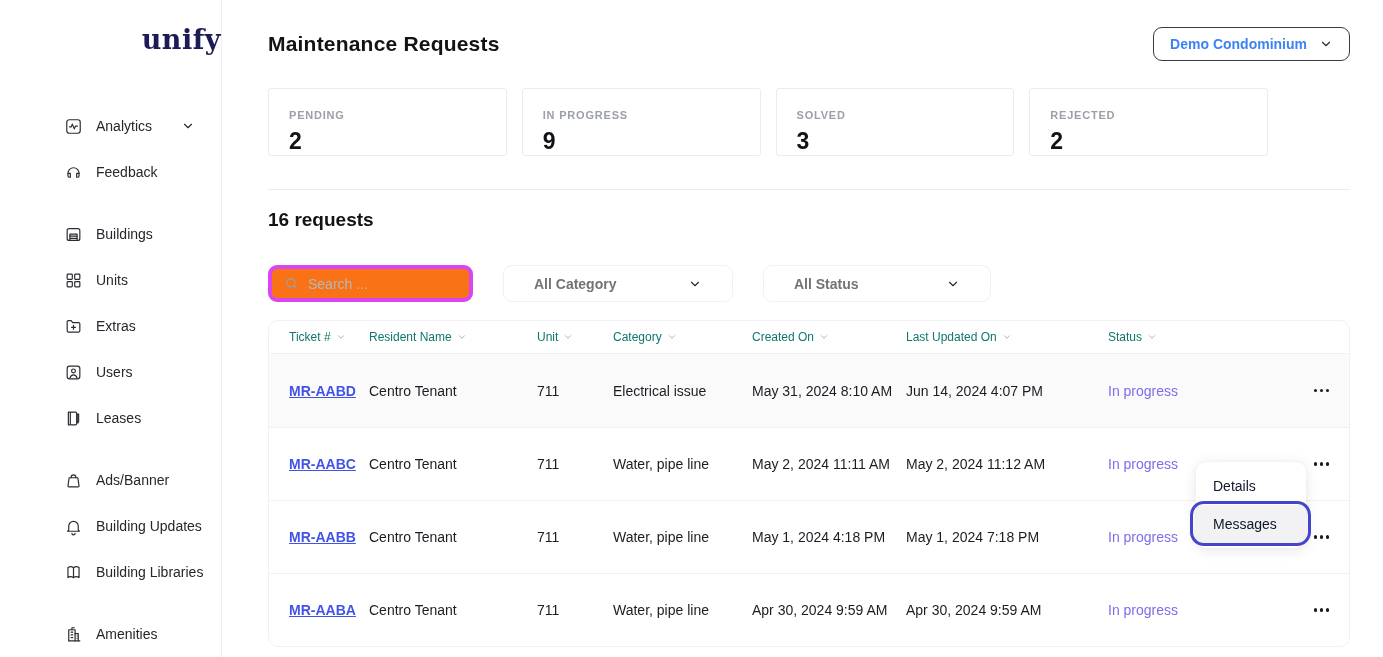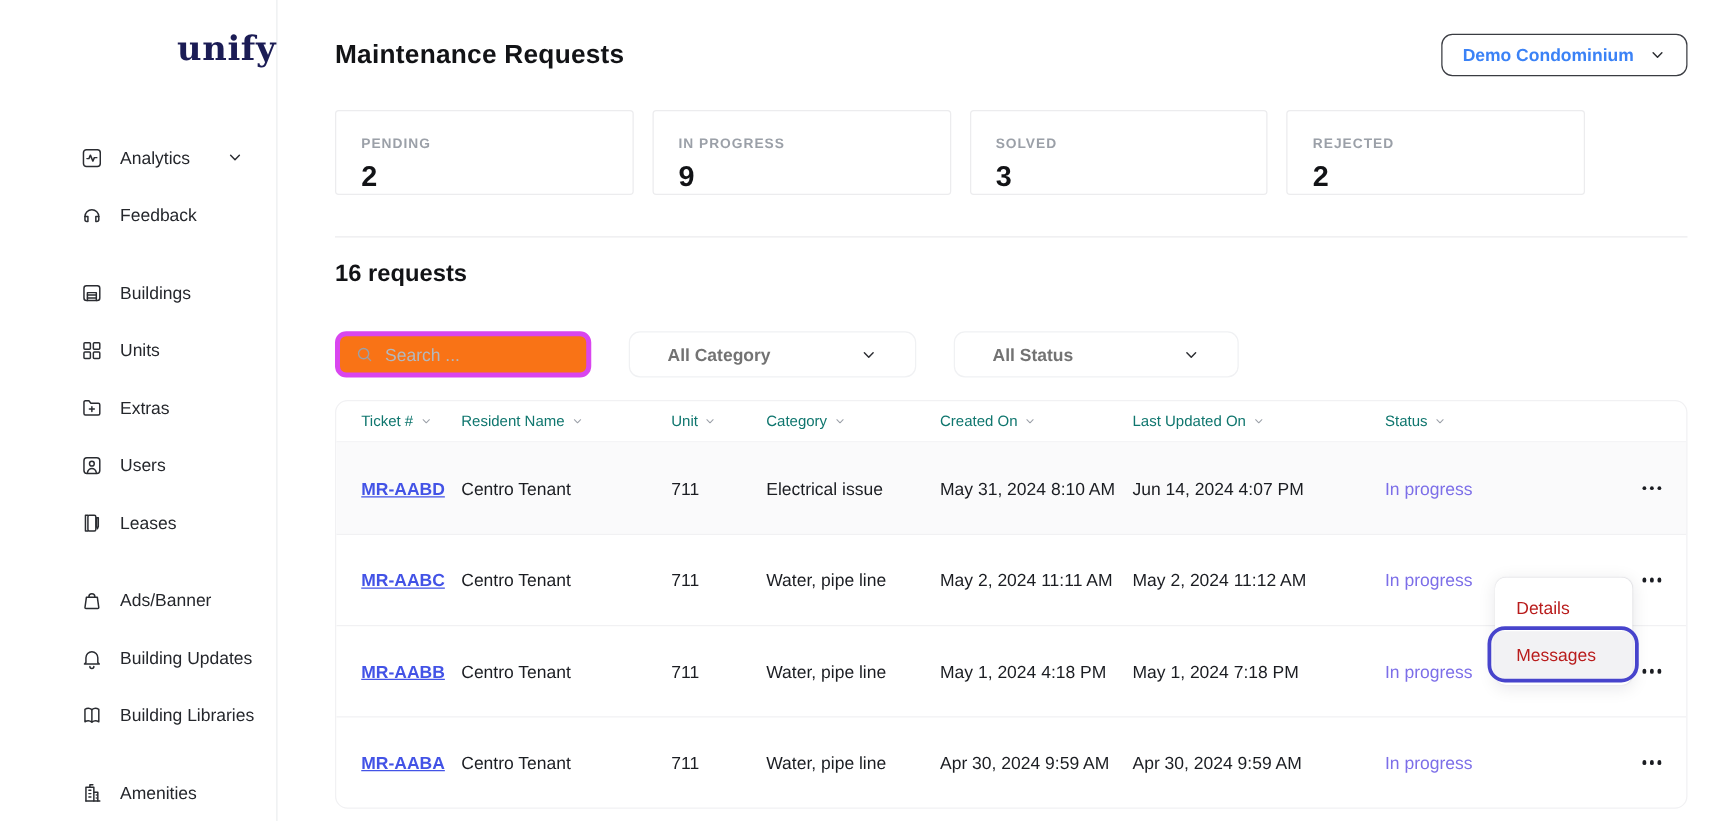--- a/index.html
+++ b/index.html
@@ -88,21 +88,21 @@
   .dots { display:flex; gap:2.5px; cursor:pointer; padding:4px 0; }
   .dots i { width:3.5px; height:3.5px; border-radius:50%; background:#1b1d22; }
 
   
   .ctx-menu {
     position:absolute; left:1196px; top:462px; width:110px;
     background:#fff; border-radius:9px;
     box-shadow:0 2px 14px rgba(20,20,40,0.10), 0 0 1px rgba(20,20,40,0.12);
     padding:5px 0; z-index:5;
   }
-  .ctx-item { padding:11px 17px; font-size:14px; color:#b91c1c; cursor:pointer; }
+  .ctx-item { padding:11px 17px; font-size:14px; color:#0f172a; cursor:pointer; }
   .ctx-item.hl { background:#f2f2f4; }
   .annotation {
     position:absolute; left:1190px; top:501px; width:121px; height:45px;
     border:3px solid #4744cc; border-radius:14px; z-index:6; pointer-events:none;
   }
 </style>
 </head>
 <body>
 
 <aside class="sidebar">

